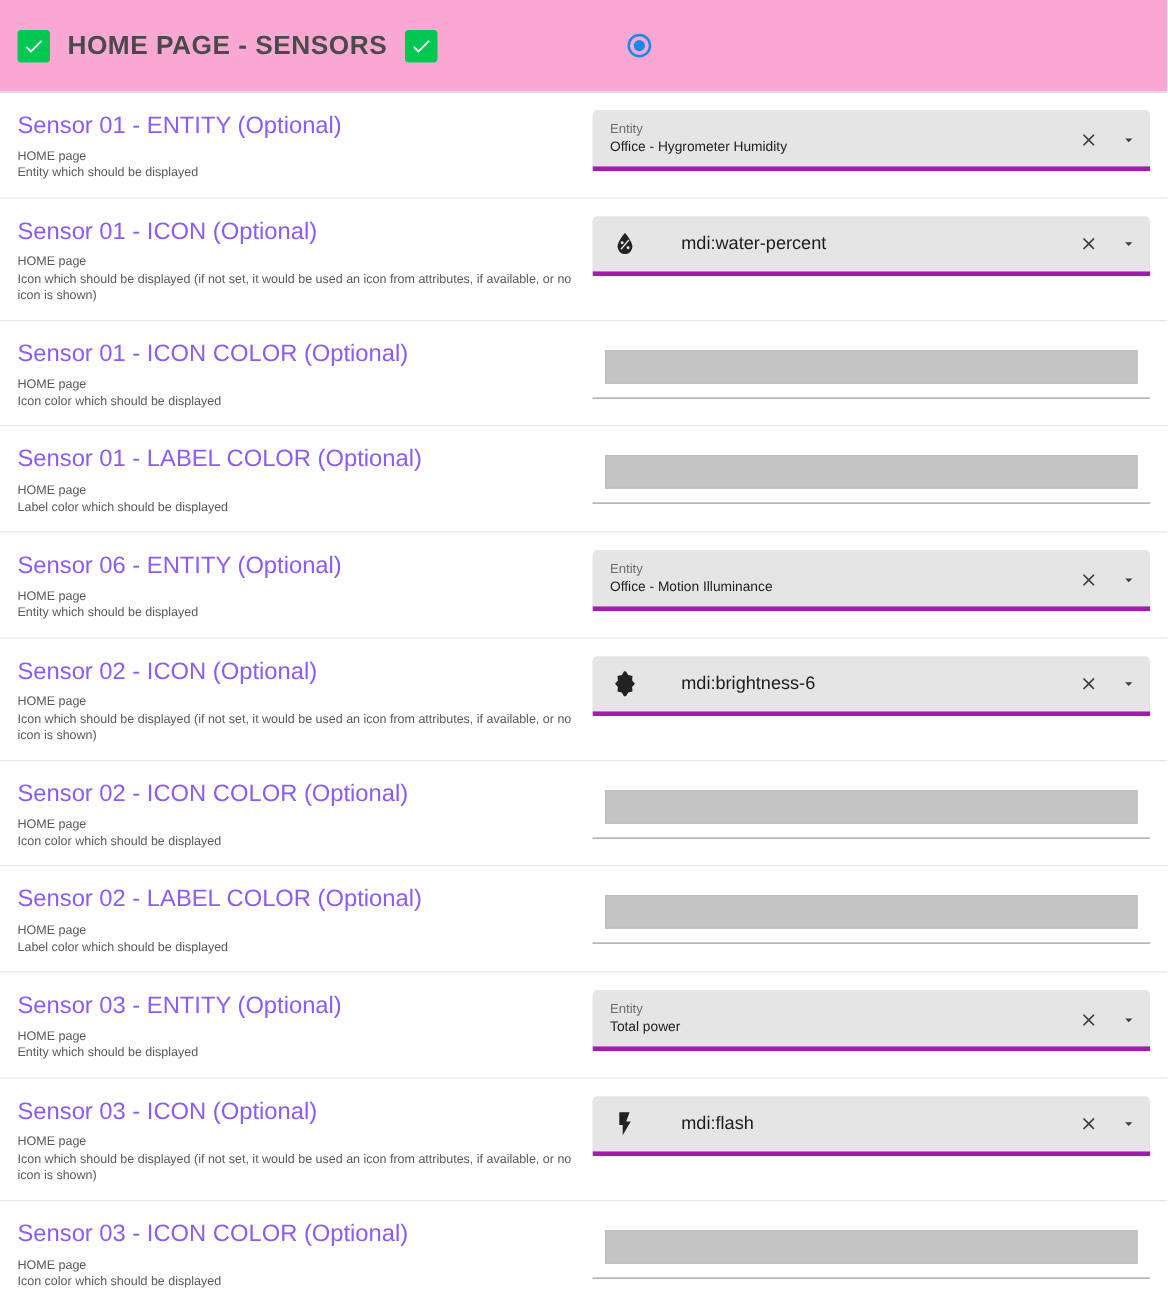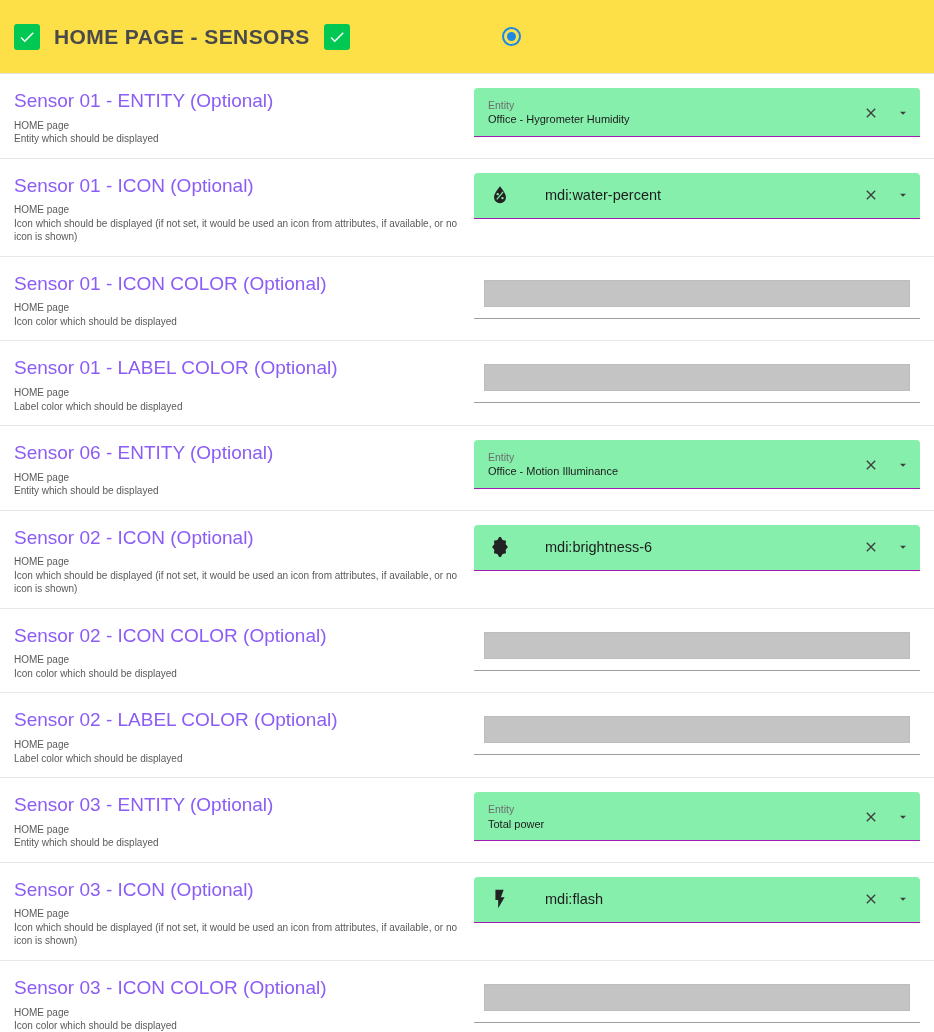--- a/index.html
+++ b/index.html
@@ -16,21 +16,21 @@
     -webkit-font-smoothing: antialiased;
   }
 
   
   .header {
     display: flex;
     align-items: center;
     height: 74px;
     padding: 0 14px;
     border-bottom: 1px solid #e4e4e4;
-    background: #fde047;
+    background: #f9a8d4;
   }
   .check-box {
     width: 26px;
     height: 26px;
     border-radius: 3px;
     background: #00c853;
     display: inline-flex;
     align-items: center;
     justify-content: center;
     flex: none;
@@ -95,22 +95,22 @@
   .row-right {
     flex: 1 1 auto;
     padding-right: 14px;
     display: flex;
     align-items: flex-start;
   }
 
   
   .field {
     width: 446px;
-    background: #86efac;
-    border-bottom: 1px solid #a21caf;
+    background: #e5e5e5;
+    border-bottom: 4px solid #a21caf;
     border-radius: 4px 4px 0 0;
     padding: 8px 8px 6px 14px;
     display: flex;
     align-items: center;
     min-height: 49px;
     position: relative;
     justify-content: space-between;
   }
   .field-body {
     flex: 1 1 auto;

